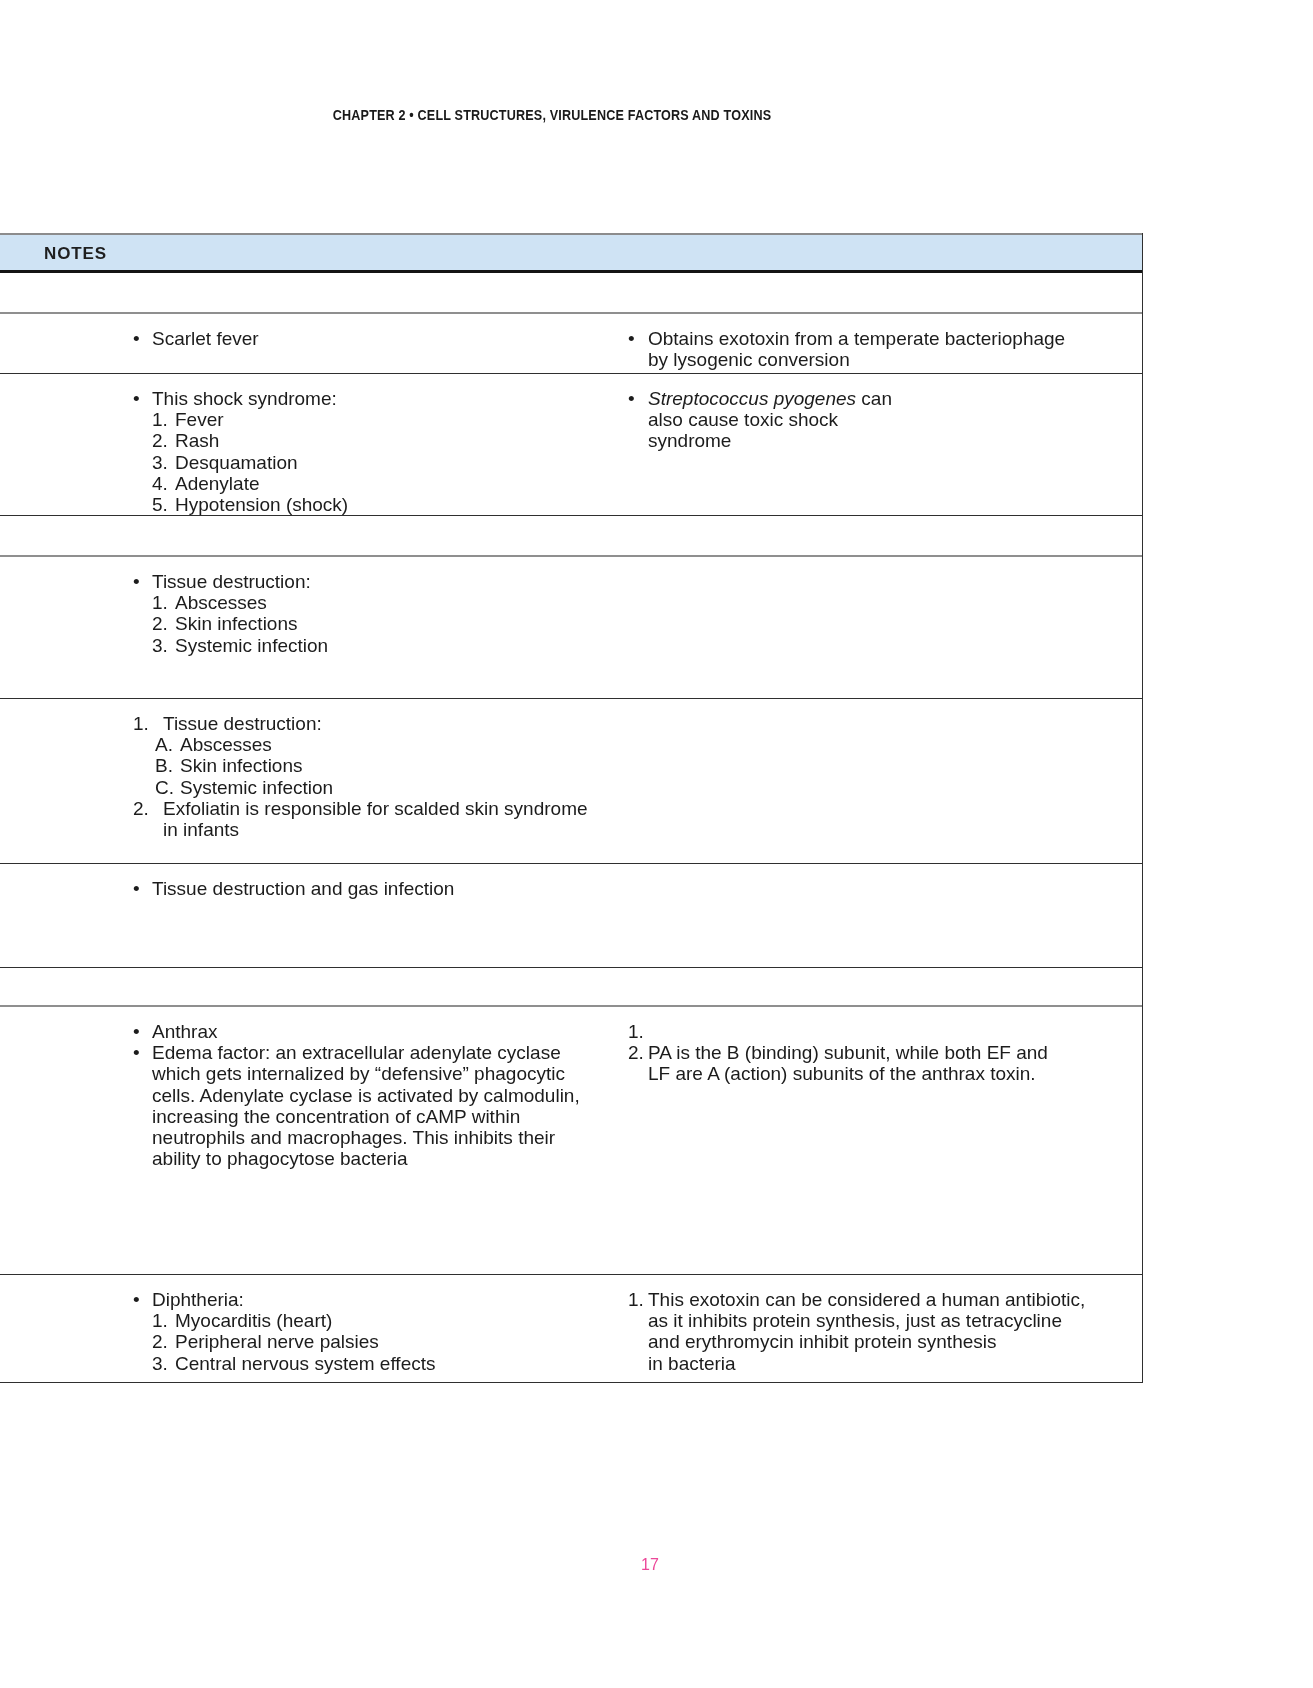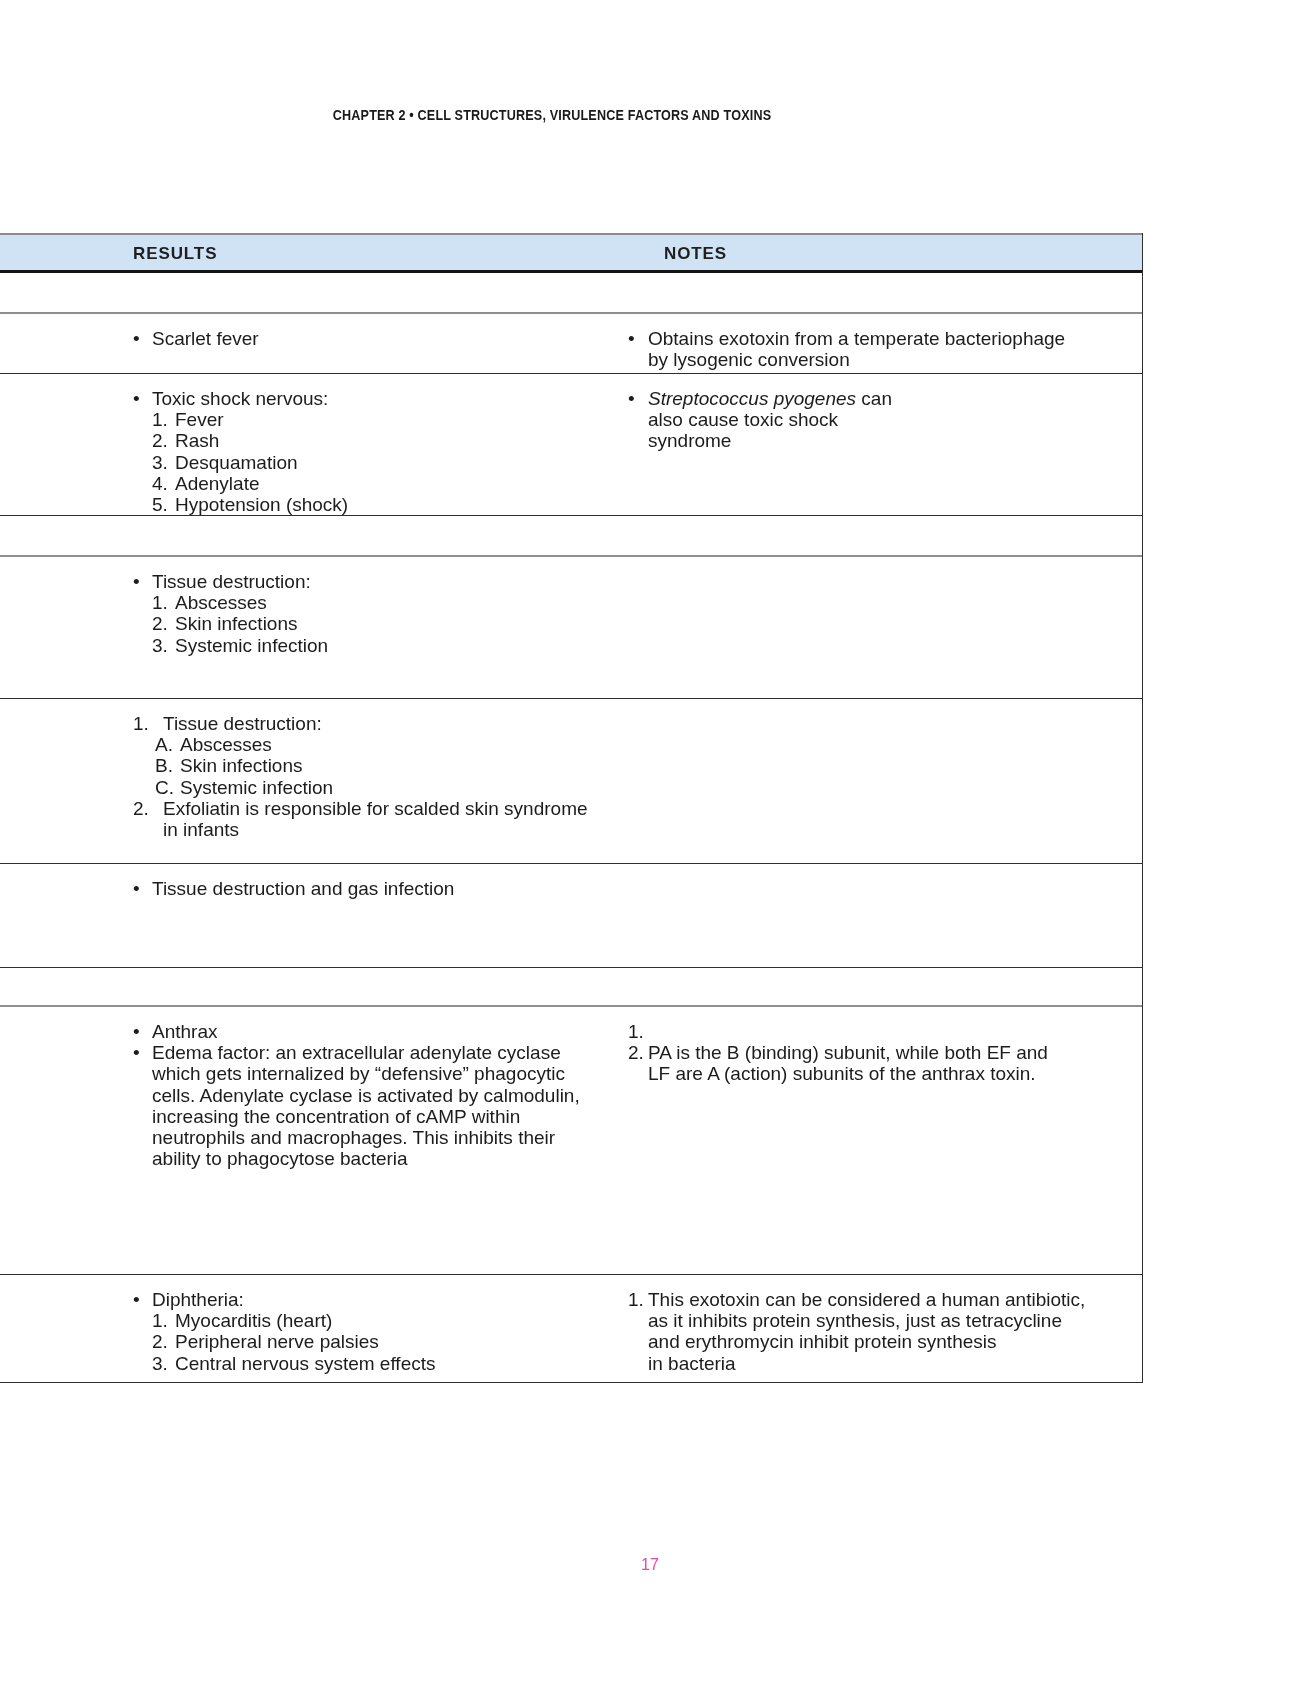--- a/index.html
+++ b/index.html
@@ -58,23 +58,20 @@
 </head>
 <body>
 
 <div>
 
   <div class="chapter-header">CHAPTER 2 • CELL STRUCTURES, VIRULENCE FACTORS AND TOXINS</div>
 
   <div class="vtable">
 
     <div class="thead" style="background: rgb(207, 227, 244);">
-      <div class="cell results">
-        <span class="hlabel">RESULTS</span>
-      </div>
       <div class="cell notes">
         <span class="hlabel">NOTES</span>
       </div>
     </div>
 
     <div class="trow nb h-sp1"></div>
 
     <div class="trow sec h-r1">
       <div class="cell results">
         <div class="li">
@@ -88,21 +85,21 @@
           <span class="t">Obtains exotoxin from a temperate bacteriophage
 by lysogenic conversion</span>
         </div>
       </div>
     </div>
 
     <div class="trow h-r2">
       <div class="cell results">
         <div class="li">
           <span class="m mw19">•</span>
-          <span class="t"><span class="b">Toxic shock nervous</span><span>:</span></span>
+          <span class="t"><span class="b">This shock syndrome</span><span>:</span></span>
         </div>
         <div class="ind19">
           <div class="li">
               <span class="m mw23">1.</span>
               <span class="t">Fever</span>
             </div>
           <div class="li">
               <span class="m mw23">2.</span>
               <span class="t">Rash</span>
             </div>

